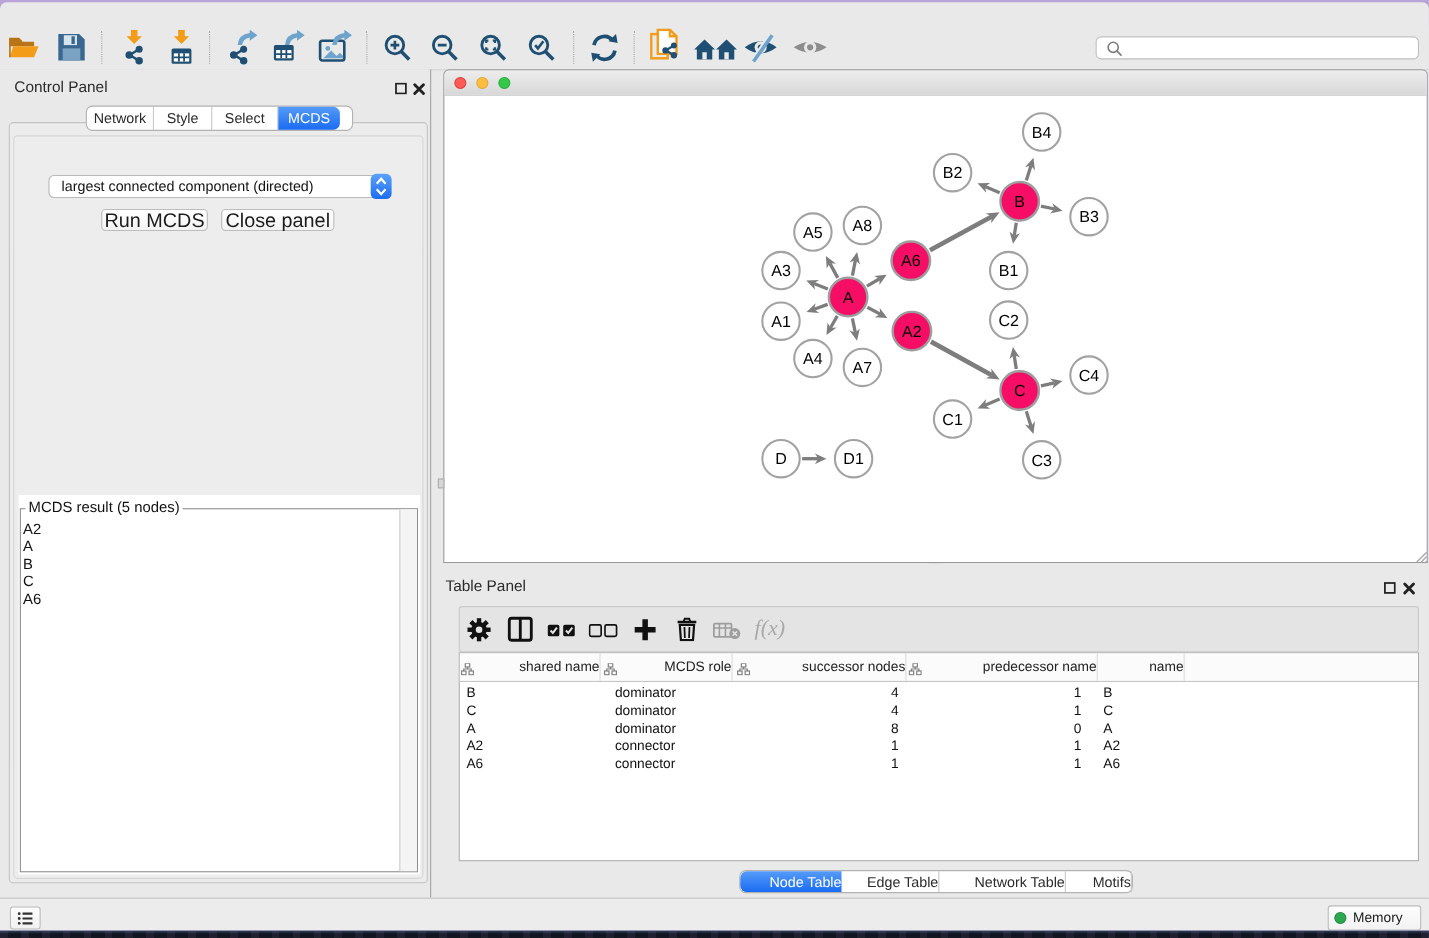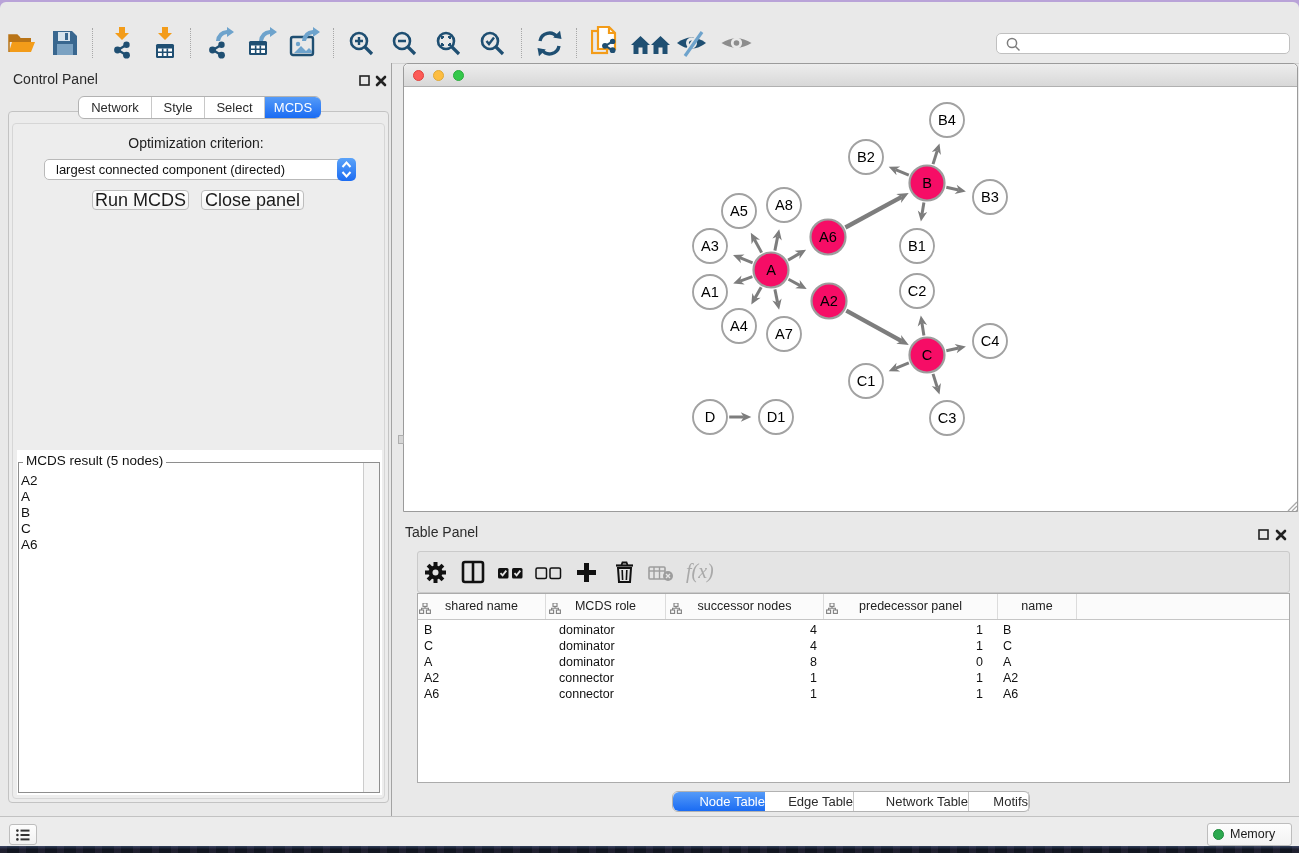--- a/index.html
+++ b/index.html
@@ -27,21 +27,21 @@
 #mcdslist{position:absolute;left:21px;top:410px;font-size:13.5px;color:#111;line-height:16px}
 #mcdstrack{position:absolute;left:363px;top:400px;width:16px;height:329px;background:#f4f4f4;border-left:1px solid #ccc}
 #netwin{position:absolute;left:403px;top:61px;width:895px;height:449px;background:#fff;border:1px solid #9b9b9b;border-radius:5px 5px 0 0}
 #nettb{position:absolute;left:0;top:0;width:893px;height:23px;background:linear-gradient(#ededed,#d8d8d8);border-bottom:1px solid #b0b0b0;border-radius:5px 5px 0 0}
 #nettb .tt{position:absolute;left:0;right:0;top:3.5px;text-align:center;font-size:13.8px;color:#333}
 #tpanel{position:absolute;left:401px;top:510px;width:898px;height:304px;background:#e9e9e9}
 #ttool{position:absolute;left:417px;top:549px;width:873px;height:42px;background:#e4e4e4;border:1px solid #cacaca;border-radius:3px}
 #ttable{position:absolute;left:417px;top:591px;width:873px;height:190px;background:#fff;border:1px solid #ababab}
 #thead{position:absolute;left:0;top:0;width:871px;height:26px;background:#fbfbfb;border-bottom:1px solid #c6c6c6}
 .hcell{position:absolute;top:0;height:25px;border-right:1px solid #dcdcdc}
-.hlabel{position:absolute;top:5px;width:100%;text-align:center;font-size:12.5px;color:#222}
+.hlabel{position:absolute;top:5px;width:100%;text-align:right;font-size:12.5px;color:#222}
 .trow{position:absolute;font-size:12.5px;color:#111;height:16px;line-height:16px}
 #btabs{position:absolute;left:672px;top:789px;width:358px;height:21px;background:#fff;border:1px solid #b2b2b2;border-radius:6px;display:flex}
 #btabs .tab{flex:none;text-align:right;font-size:13px;color:#2b2b2b;line-height:19px;border-right:1px solid #c8c8c8}
 #btabs .tab.sel{background:linear-gradient(#559bf8,#1a6bf3);color:#fff;border:none;border-radius:6px 0 0 6px}
 #statusbar{position:absolute;left:0;top:814px;width:1299px;height:30px;background:#ececec;border-top:1px solid #c2c2c2}
 #darkstrip{position:absolute;left:0;top:846px;width:1299px;height:7px;z-index:50;background:linear-gradient(#31405c,#101420 45%,#141822),repeating-linear-gradient(90deg,rgba(120,90,140,0.12) 0 7px,rgba(0,0,0,0) 7px 19px);background-blend-mode:screen}
 </style></head><body>
 <div id="app">
 <div id="toolbar"></div>
     <svg class="abs" style="left:7px;top:28px" width="30" height="26" viewBox="0 0 30 26">
@@ -173,26 +173,25 @@
       <div class="paneltitle abs" style="left:13px;top:8px">Control Panel</div>
       <svg class="abs" style="left:359px;top:12px" width="11" height="11">
         <rect x="1" y="1" width="9" height="9" fill="none" stroke="#222" stroke-width="1.6"></rect>
       </svg>
       <svg class="abs" style="left:375px;top:12px" width="12" height="12">
         <path d="M2 2 L10 10 M10 2 L2 10" stroke="#222" stroke-width="2.6" stroke-linecap="round"></path>
       </svg>
       <div id="cpbox"></div>
       <div id="cpboxin"></div>
       <div id="tabs">
-        <div class="tab" style="width:73px">Network</div>
+        <div class="tab" style="width:61px">Network</div>
         <div class="tab" style="width:53px">Style</div>
         <div class="tab" style="width:60px">Select</div>
         <div class="tab sel" style="width:56px">MCDS</div>
       </div>
-      <div class="abs" style="left:0;top:72px;width:392px;text-align:center;font-size:14px;color:#1e1e1e">Optimization criterion:</div>
       <div id="dropdown">largest connected component (directed)</div>
       <div id="ddcap"><svg width="19" height="23" viewBox="0 0 19 23">
           <path d="M5.5 9 L9.5 4.5 L13.5 9" fill="none" stroke="#fff" stroke-width="2"></path>
           <path d="M5.5 14 L9.5 18.5 L13.5 14" fill="none" stroke="#fff" stroke-width="2"></path>
         </svg></div>
       <div class="btn" style="left:92px;top:127px;width:97px">Run MCDS</div>
       <div class="btn" style="left:201px;top:127px;width:103px">Close panel</div>
       <div id="mcdswhite"></div>
       <div id="mcdsfs"></div>
       <div id="mcdstrack"></div>
@@ -355,21 +354,21 @@
         <div class="hcell" style="left:0px;width:128px">
           <div class="hlabel">shared name</div>
         </div>
         <div class="hcell" style="left:128px;width:120px">
           <div class="hlabel">MCDS role</div>
         </div>
         <div class="hcell" style="left:248px;width:158px">
           <div class="hlabel">successor nodes</div>
         </div>
         <div class="hcell" style="left:406px;width:174px">
-          <div class="hlabel">predecessor panel</div>
+          <div class="hlabel">predecessor name</div>
         </div>
         <div class="hcell" style="left:580px;width:79px">
           <div class="hlabel">name</div>
         </div>
       </div>
       <div class="trow" style="left:6px;top:28px;width:100px">B</div>
       <div class="trow" style="left:141px;top:28px;width:100px">dominator</div>
       <div class="trow" style="left:299px;top:28px;width:100px;text-align:right">4</div>
       <div class="trow" style="left:465px;top:28px;width:100px;text-align:right">1</div>
       <div class="trow" style="left:585px;top:28px;width:60px">B</div>

